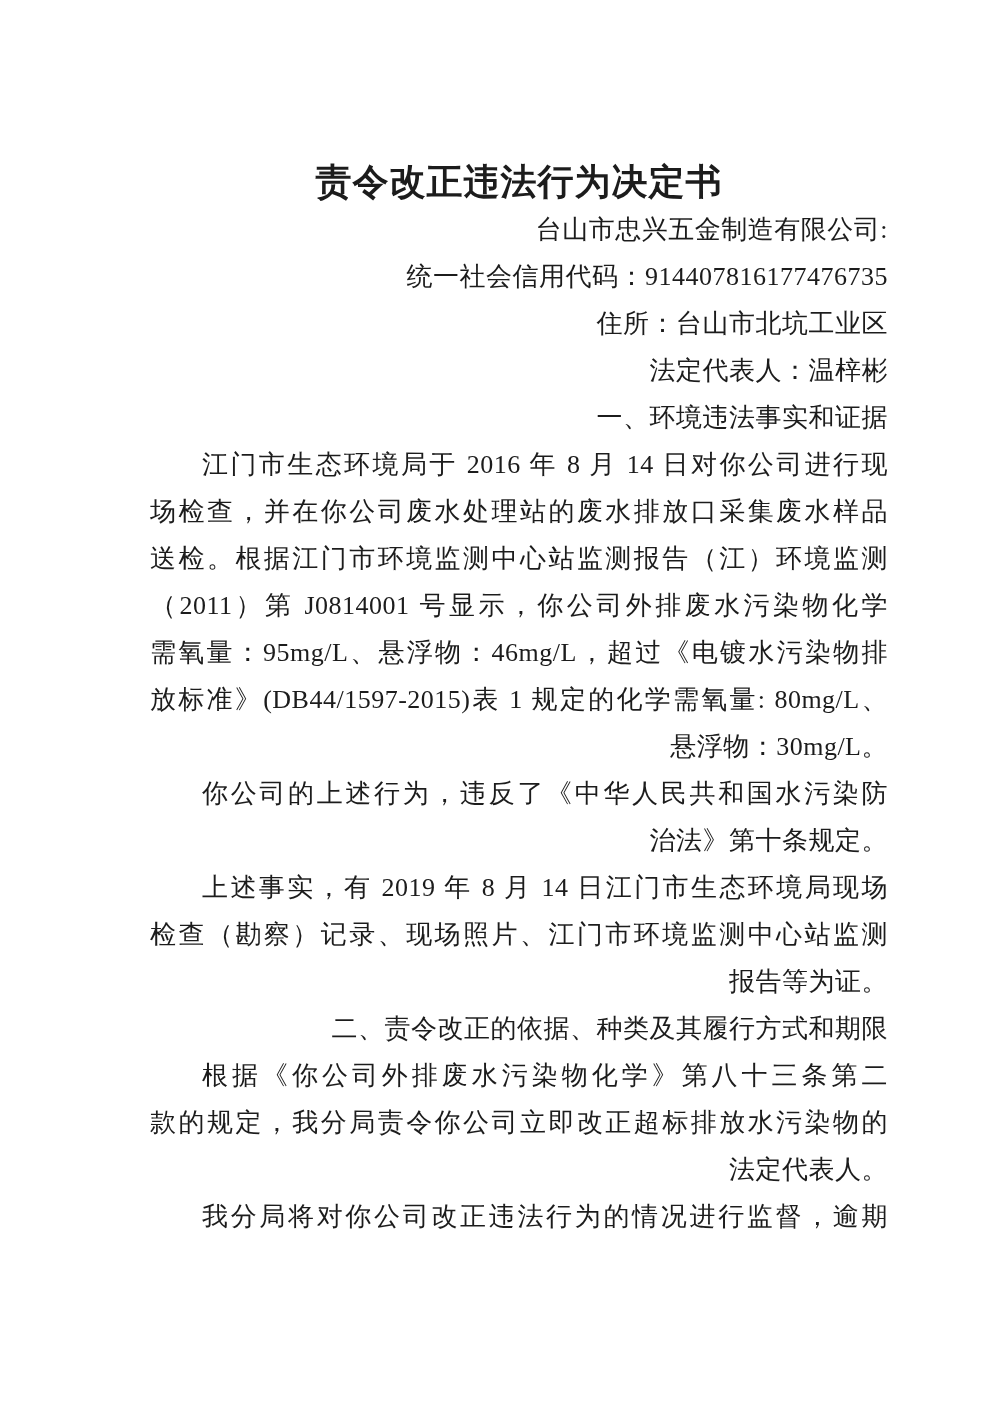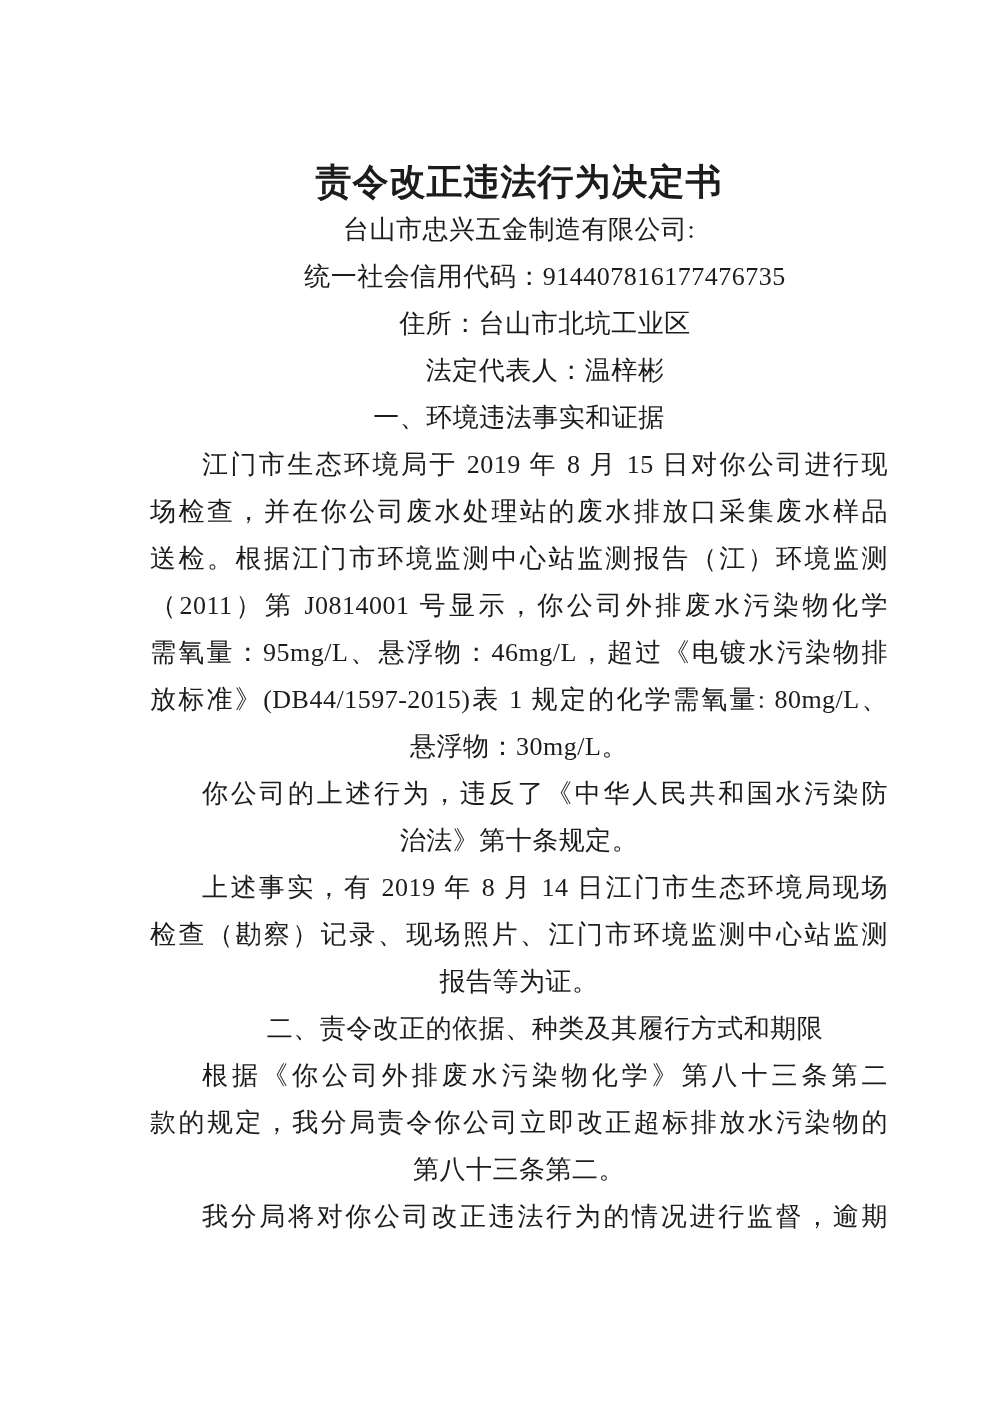--- a/index.html
+++ b/index.html
@@ -37,21 +37,21 @@
   }
   .doc-body {
     margin: 0;
   }
   .line {
     font-size: 26px;
     line-height: 47px;
     height: 47px;
     letter-spacing: 0.5px;
     white-space: nowrap;
-    text-align: center;
+    text-align: right;
   }
   .line.i {
     padding-left: 52px; 
   }
   .line.j {
     text-align: justify;
     text-align-last: justify;
     text-justify: distribute;
   }
 </style>
@@ -62,32 +62,32 @@
 
   <h1 class="doc-title">责令改正违法行为决定书</h1>
 
 
   <div class="doc-body">
     <div class="line">台山市忠兴五金制造有限公司:</div>
     <div class="line i">统一社会信用代码：914407816177476735</div>
     <div class="line i">住所：台山市北坑工业区</div>
     <div class="line i">法定代表人：温梓彬</div>
     <div class="line">一、环境违法事实和证据</div>
-    <div class="line i j">江门市生态环境局于 2019 年 8 月 15 日对你公司进行现</div>
+    <div class="line i j">江门市生态环境局于 2016 年 8 月 14 日对你公司进行现</div>
     <div class="line j">场检查，并在你公司废水处理站的废水排放口采集废水样品</div>
     <div class="line j">送检。根据江门市环境监测中心站监测报告（江）环境监测</div>
     <div class="line j">（2011）第 J0814001 号显示，你公司外排废水污染物化学</div>
     <div class="line j">需氧量：95mg/L、悬浮物：46mg/L，超过《电镀水污染物排</div>
     <div class="line j">放标准》(DB44/1597-2015)表 1 规定的化学需氧量: 80mg/L、</div>
     <div class="line">悬浮物：30mg/L。</div>
     <div class="line i j">你公司的上述行为，违反了《中华人民共和国水污染防</div>
     <div class="line">治法》第十条规定。</div>
     <div class="line i j">上述事实，有 2019 年 8 月 14 日江门市生态环境局现场</div>
     <div class="line j">检查（勘察）记录、现场照片、江门市环境监测中心站监测</div>
     <div class="line">报告等为证。</div>
     <div class="line i">二、责令改正的依据、种类及其履行方式和期限</div>
     <div class="line i j">根据《你公司外排废水污染物化学》第八十三条第二</div>
     <div class="line j">款的规定，我分局责令你公司立即改正超标排放水污染物的</div>
-    <div class="line">第八十三条第二。</div>
+    <div class="line">法定代表人。</div>
     <div class="line i j">我分局将对你公司改正违法行为的情况进行监督，逾期</div>
   </div>
 
 </div>
 
 </body></html>

